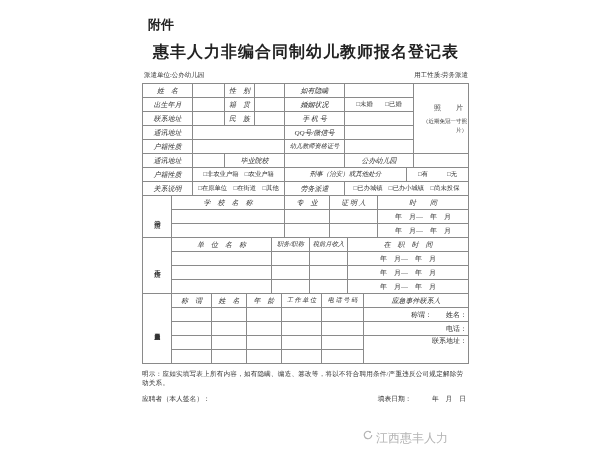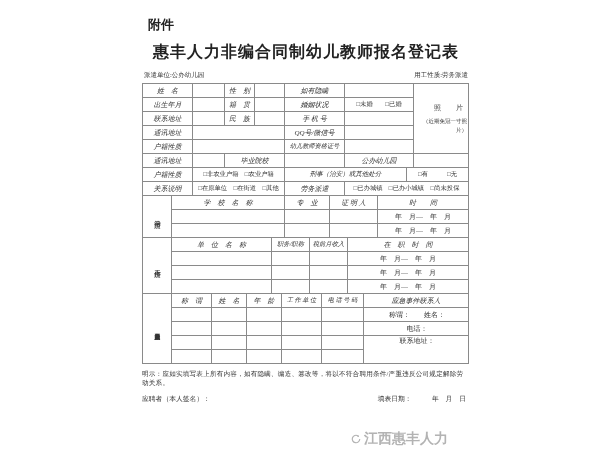--- a/index.html
+++ b/index.html
@@ -7,29 +7,29 @@
   body { font-family:"Liberation Serif","DejaVu Serif",serif; color:#222; }
   .sheet { position:absolute; left:142px; top:16px; width:328px; }
   .attachment { font-size:13px; font-weight:bold; margin-left:6px; }
   .title { font-size:16px; font-weight:bold; text-align:center; letter-spacing:1px; margin-top:8px;font-family:Liberation Mono, monospace; }
   .subhead { display:flex; justify-content:space-between; font-size:6.5px; margin-top:8px; margin-bottom:3px; padding:0 2px; color:#333; }
   table { border-collapse:collapse; table-layout:fixed; width:326px; margin-top:-1px; }
   table.first { margin-top:0; }
   td { border:1px solid #8a8a8a; height:14px; font-size:7px; color:#333; text-align:center; vertical-align:middle; padding:0 1px; overflow:hidden; white-space:nowrap; }
   td.lbl { letter-spacing:0;font-style:italic; }
   td.opts { font-size:6.3px; }
-  td.left { text-align:center; padding-left:3px; }
+  td.left { text-align:right; padding-left:3px; }
   td.photo { vertical-align:middle;text-align:right; }
   .photo-t { font-size:7px; letter-spacing:4px; }
   .photo-n { font-size:5.5px; margin-top:4px; letter-spacing:0; white-space:normal; line-height:1.5; }
   td.vlabel { writing-mode:vertical-rl; text-orientation:upright; font-size:6.5px; letter-spacing:1px; padding:2px 0; }
   td.vlabel2 { writing-mode:vertical-rl; text-orientation:upright; font-size:5.8px; letter-spacing:0; padding:1px 0; }
   .notice { font-size:6.6px; margin-top:6px; color:#333; letter-spacing:0.2px; }
   .sigline { display:flex; justify-content:space-between; font-size:6.8px; margin-top:6px; color:#333; padding-right:4px; }
-  .watermark { display:flex; align-items:center; justify-content:flex-end; margin-top:26px; margin-right:22px; color:#b3b3b3; font-size:14px; gap:3px;font-weight:bold; }
+  .watermark { display:flex; align-items:flex-start; justify-content:flex-end; margin-top:26px; margin-right:22px; color:#b3b3b3; font-size:12px; gap:3px; }
   .wlogo { width:10px; height:10px; }
 </style>
 </head>
 <body>
 
 <div class="sheet">
 
   <div class="attachment">附件</div>
   <div class="title">惠丰人力非编合同制幼儿教师报名登记表</div>
   <div class="subhead">

